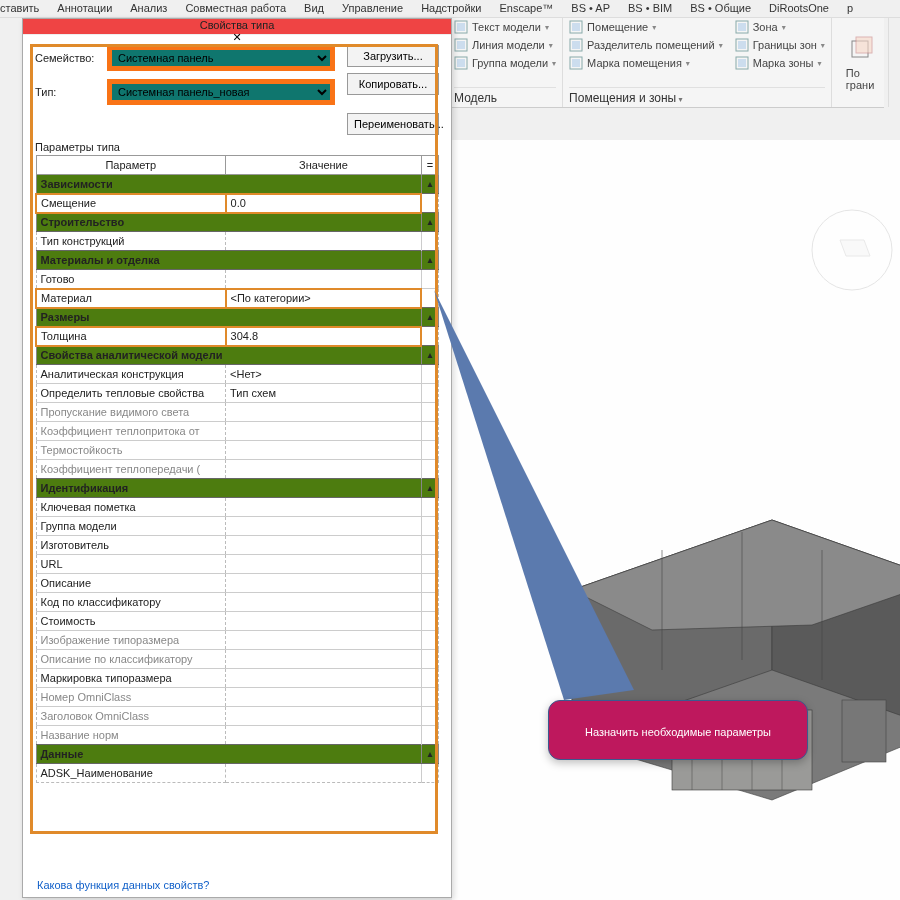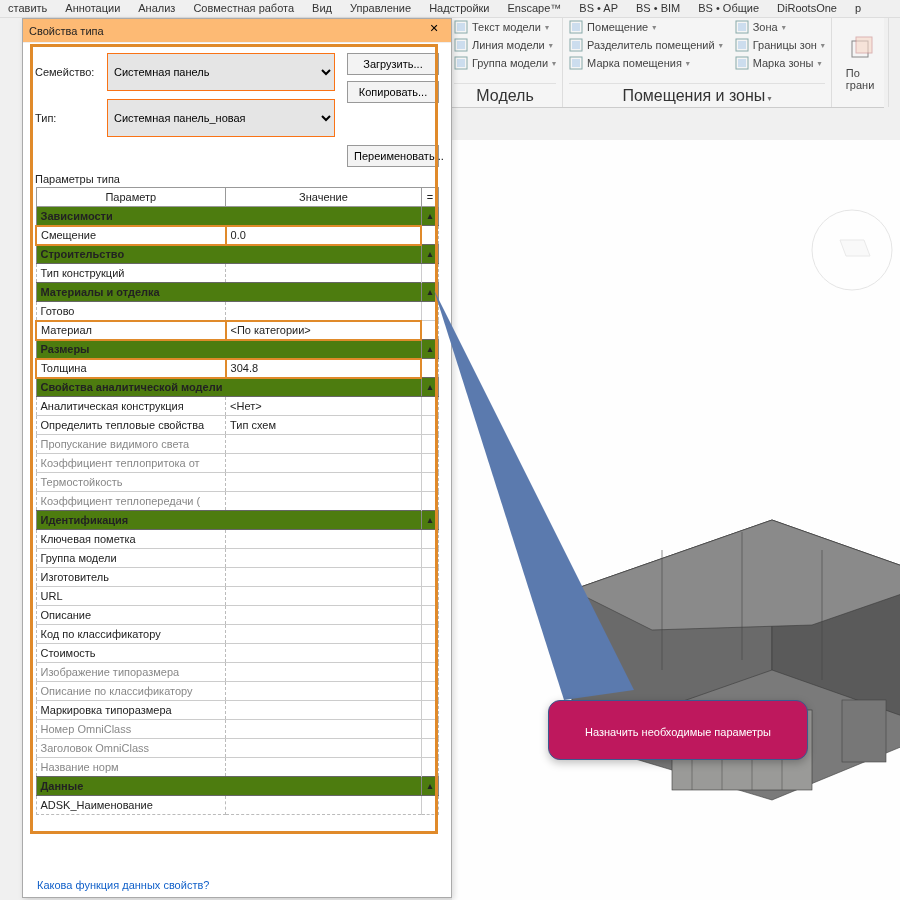--- a/index.html
+++ b/index.html
@@ -1,47 +1,47 @@
 <!DOCTYPE html>
 <html><head>
 <meta charset="utf-8">
 <style>
   * { box-sizing: border-box; font-family: "Segoe UI", Tahoma, sans-serif; font-size: 11px; }
   body { margin: 0; width: 900px; height: 900px; position: relative; background: #f0f0f0; overflow: hidden; }
 
   
-  .ribbon-tabs { position: absolute; top: 0; left: 0; right: 0; height: 18px; background: #f0f0f0; border-bottom: 1px solid #ddd; display: flex; gap: 18px; padding-left: 8px; color: #333; white-space: nowrap; overflow: hidden; }
+  .ribbon-tabs { position: absolute; top: 0; left: 0; right: 0; height: 18px; background: #f0f0f0; border-bottom: 1px solid #ddd; display: flex; gap: 18px; padding-left: 0; color: #333; white-space: nowrap; overflow: hidden; }
   .ribbon-tabs span { padding-top: 2px; cursor: default; }
 
   
   .ribbon { position: absolute; top: 18px; left: 448px; right: 16px; height: 90px; background: #f5f5f5; border-bottom: 1px solid #ccc; display: flex; }
   .panel { display: flex; flex-direction: column; border-right: 1px solid #ddd; padding: 2px 6px; height: 100%; }
   .panel-body { flex: 1; display: flex; gap: 12px; }
   .panel-col { display: flex; flex-direction: column; gap: 4px; }
   .panel-item { display: flex; align-items: center; gap: 4px; color: #444; white-space: nowrap; }
   .panel-item svg { flex-shrink: 0; }
-  .panel-title { text-align: center; color: #333; font-size: 16px; padding-top: 3px; border-top: 1px solid #e0e0e0; }
+  .panel-title { color: #333; font-size: 12px; padding-top: 3px; border-top: 1px solid #e0e0e0; }
   .panel-title.drop::after { content: " ▾"; font-size: 8px; color: #777; }
 
   .panel-big { display:flex; flex-direction:column; align-items:center; justify-content:center; gap:4px; padding:4px 8px; color:#444;}
   .panel-big svg { display:block;}
 
   
   .viewport { position: absolute; top: 140px; left: 452px; right: 0; bottom: 0; background: #fefefe; overflow: hidden; }
 
   
   .dialog { position: absolute; top: 18px; left: 22px; width: 430px; height: 880px; background: #fff; border: 1px solid #aaa; box-shadow: 2px 2px 6px rgba(0,0,0,0.15); display: flex; flex-direction: column; }
-  .titlebar { height: 24px; display: flex; align-items: center; padding: 0 6px; background: #fdba74; border-bottom: 1px solid #eee; }
+  .titlebar { height: 16px; display: flex; align-items: center; padding: 0 6px; background: #ef4444; border-bottom: 1px solid #eee; flex-direction: column; }
   .titlebar span { flex: 1; color: #222; }
   .close-btn { width: 22px; height: 18px; text-align: center; cursor: default; }
 
   .dlg-body { padding: 10px 12px 4px 12px; }
   .form-row { display: flex; align-items: center; margin-bottom: 8px; }
   .form-row label { width: 72px; color: #222; }
-  .form-row select { flex: 1; height: 38px; background: #e5e5e5; border: 1px solid #f97316; padding: 0 2px; font-size: 11px; }
+  .form-row select { flex: 1; height: 26px; background: #0f766e; border: 5px solid #f97316; padding: 0 2px; font-size: 11px; }
   .btn-col { display: flex; flex-direction: column; gap: 6px; margin-left: 4px; }
   .btn-col button, .btn-right button { height: 22px; width: 92px; background: #f3f3f3; border: 1px solid #999; font-size: 11px; cursor: default; }
   .btn-right { display: flex; justify-content: flex-end; margin-bottom: 6px; }
 
   .section-label { margin: 6px 0 2px 0; color: #222; }
 
   .param-table { width: 100%; border-collapse: collapse; }
   .param-table th { background: #fff; border: 1px solid #999; font-weight: normal; padding: 3px 4px; text-align: center; color: #222; }
   .param-table th.eq { width: 16px; }
   .param-table td { border: 1px dashed #bbb; border-top: 1px solid #ccc; height: 19px; padding: 1px 4px; vertical-align: middle; color: #222; }

